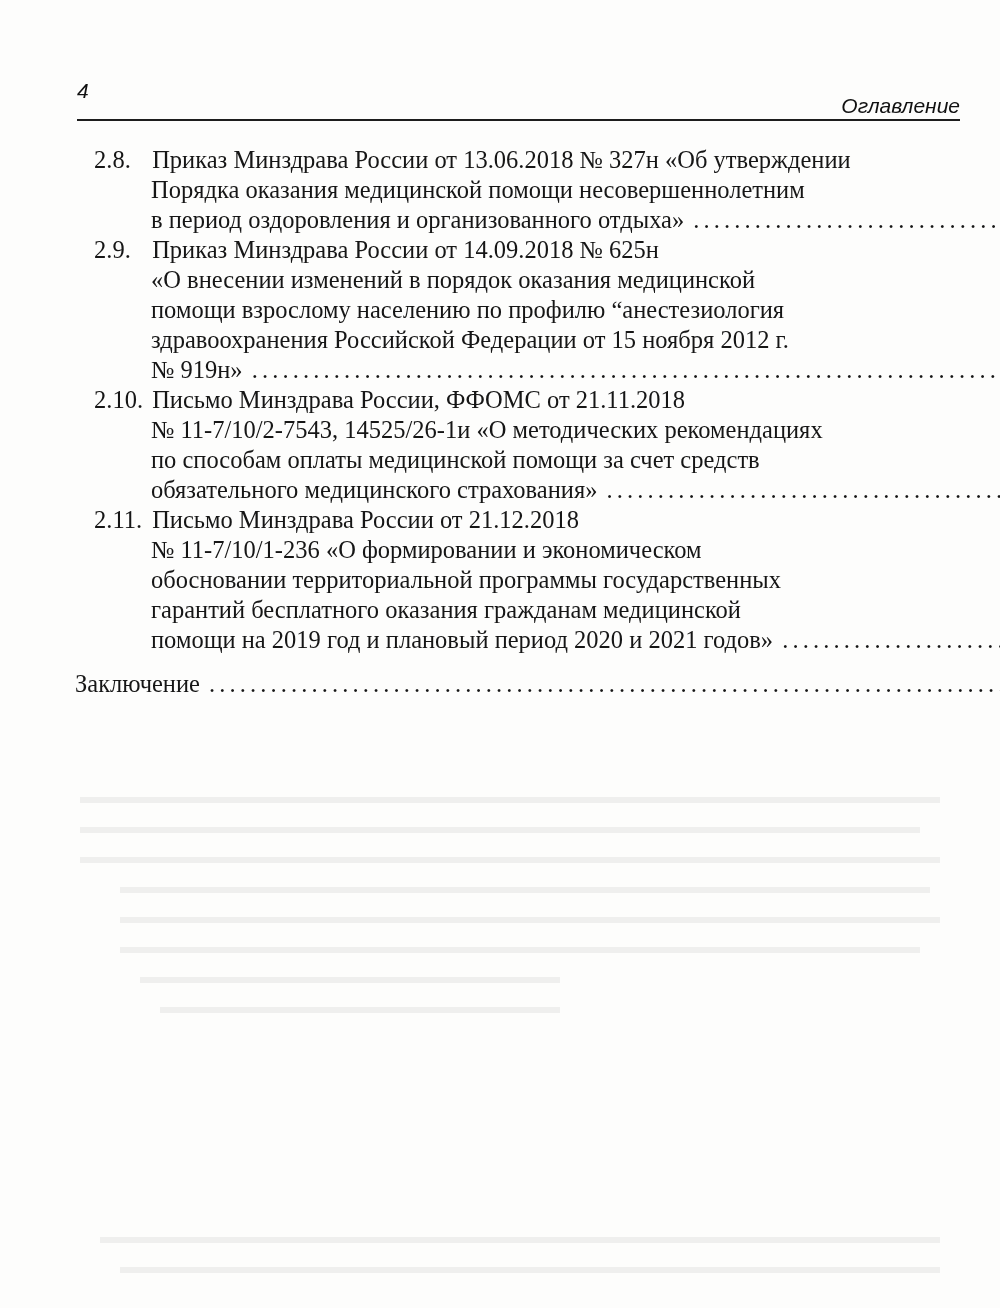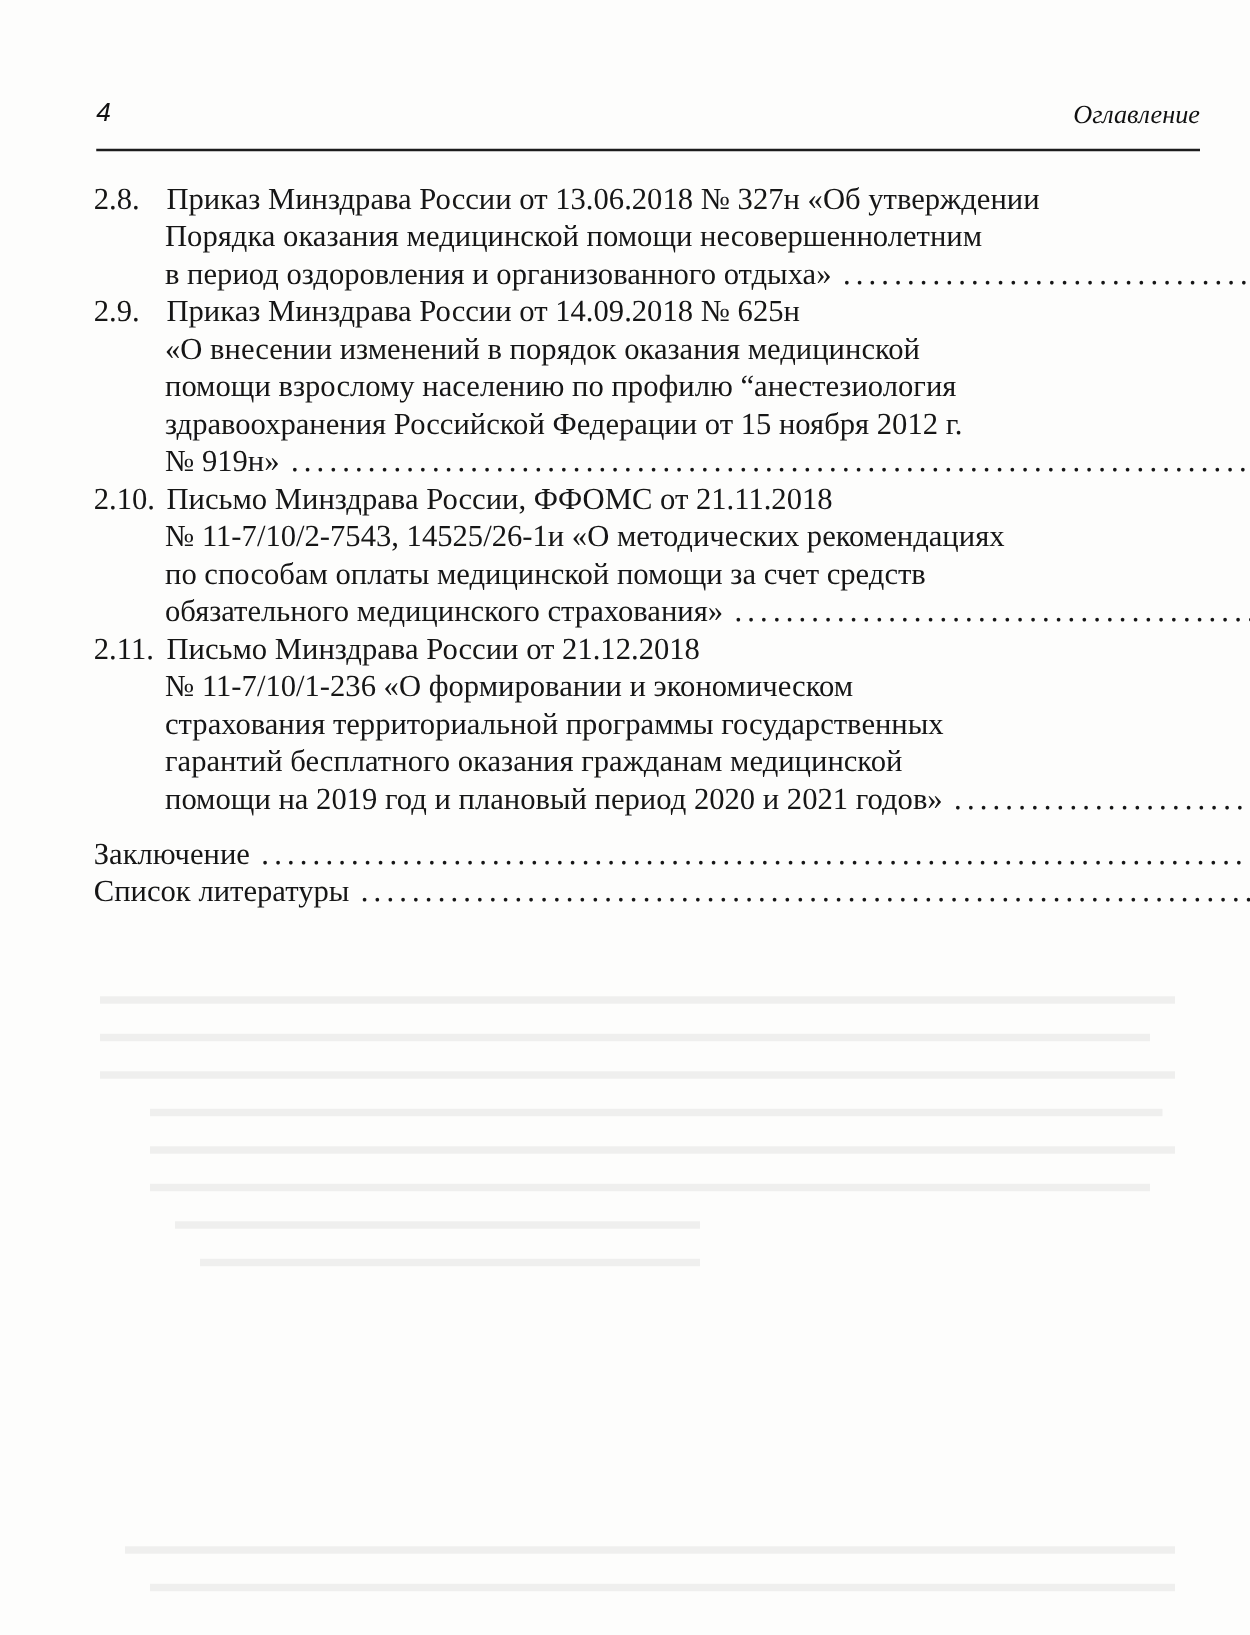--- a/index.html
+++ b/index.html
@@ -31,22 +31,21 @@
       color: #111;
     }
     .running-head .page-num {
       position: absolute;
       left: 0;
       top: 0;
     }
     .running-head .section-title {
       position: absolute;
       right: 0;
-      top: 0;
-      font-family: Liberation Serif, serif;
+      top: 15px;
     }
     .head-rule {
       position: absolute;
       left: 77px;
       width: 883px;
       top: 119px;
       height: 2px;
       background: #1d1d1d;
     }
     .toc {
@@ -57,20 +56,21 @@
       font-family: "Liberation Serif", serif;
       font-size: 24.5px;
       line-height: 30px;
       color: #161616;
     }
     .toc-entry {
       position: relative;
     }
     .toc-entry.numbered .line {
       padding-left: 57px;
+      margin-left: 19px;
     }
     .toc-entry.numbered.wide .line {
       padding-left: 57px;
     }
     .toc-entry .line {
       display: block;
       white-space: nowrap;
     }
     .toc-entry .line.first {
       padding-left: 0 !important;
@@ -156,41 +156,34 @@
       <span class="line leader-line">
         <span class="text">обязательного медицинского страхования»</span>
         <span class="dots"></span>
         
       </span>
     </div>
 
     <div class="toc-entry numbered wide">
       <span class="line first"><span class="num">2.11.</span> <span>Письмо Минздрава России от 21.12.2018</span></span>
       <span class="line">№ 11-7/10/1-236 «О формировании и экономическом</span>
-      <span class="line">страхования территориальной программы государственных</span>
+      <span class="line">обосновании территориальной программы государственных</span>
       <span class="line">гарантий бесплатного оказания гражданам медицинской</span>
       <span class="line leader-line">
         <span class="text">помощи на 2019 год и плановый период 2020 и 2021 годов»</span>
         <span class="dots"></span>
         
       </span>
     </div>
 
     <div class="gap"></div>
 
     <div class="toc-entry">
       <span class="line leader-line">
         <span class="text">Заключение</span>
-        <span class="dots"></span>
-        
-      </span>
-    </div>
-    <div class="toc-entry">
-      <span class="line leader-line">
-        <span class="text">Список литературы</span>
         <span class="dots"></span>
         
       </span>
     </div>
 
   </div>
 
   <svg class="show-through" viewBox="0 0 900 520" xmlns="http://www.w3.org/2000/svg">
     <g stroke="#000" stroke-width="6" fill="none">
       <line x1="20" y1="20" x2="880" y2="20"></line>

